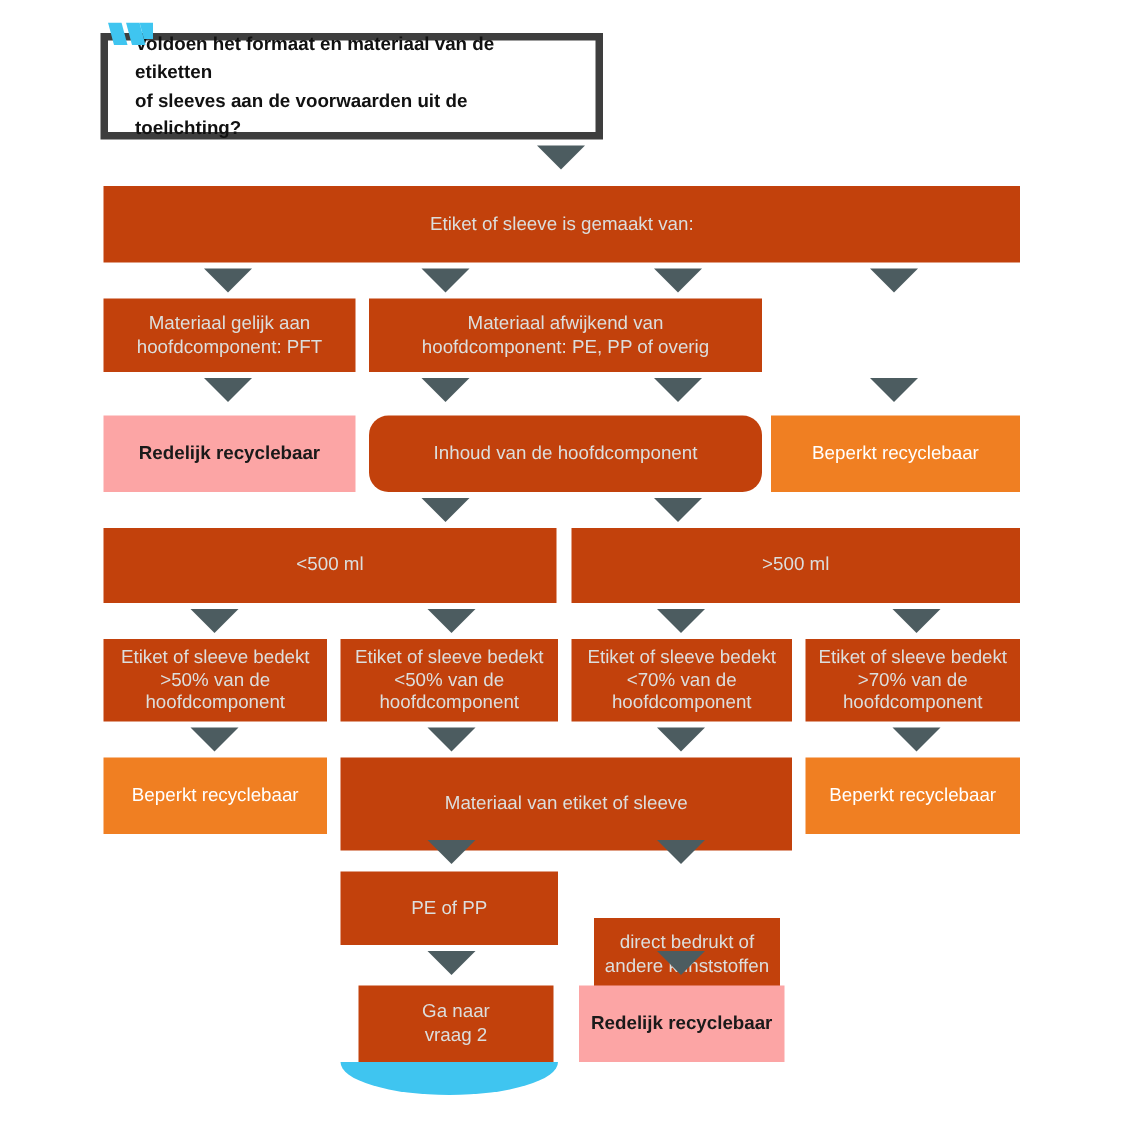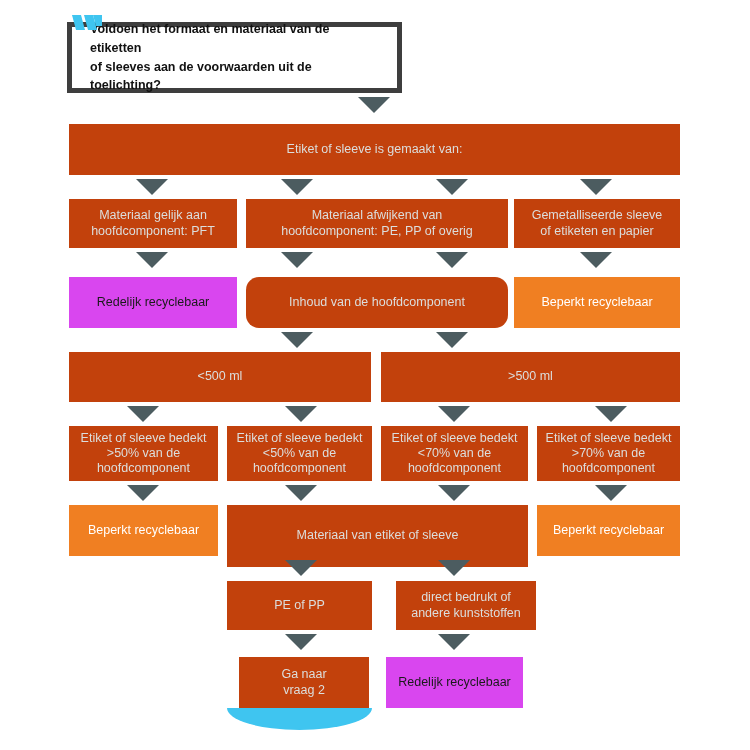--- a/index.html
+++ b/index.html
@@ -31,24 +31,24 @@
     line-height: 1.22;
     padding: 2px 6px;
     white-space: pre-line;
   }
   .node.slate {
     background: #c2410c;
     color: #dcdedd;
     font-size: 12.5px;
   }
   .node.yellow {
-    background: #d946ef;
+    background: #fca5a5;
     color: #1a1a1a;
     font-size: 12.5px;
-    font-weight: normal;
+    font-weight: bold;
     text-align: center;
   }
   .node.orange {
     background: #f07f22;
     color: #ffffff;
     font-size: 12.5px;
   }
 
   
   #question-box {
@@ -116,22 +116,20 @@
 
   <div class="arrow" style="left:136px; top:179px;"></div>
   <div class="arrow" style="left:281px; top:179px;"></div>
   <div class="arrow" style="left:436px; top:179px;"></div>
   <div class="arrow" style="left:580px; top:179px;"></div>
 
   <div class="node slate" style="left:69px; top:199px; width:168px; height:49px;">Materiaal gelijk aan
 hoofdcomponent: PFT</div>
   <div class="node slate" style="left:246px; top:199px; width:262px; height:49px;">Materiaal afwijkend van
 hoofdcomponent: PE, PP of overig</div>
-  <div class="node slate" style="left:514px; top:199px; width:166px; height:49px;">Gemetalliseerde sleeve
-of etiketen en papier</div>
 
   <div class="arrow" style="left:136px; top:252px;"></div>
   <div class="arrow" style="left:281px; top:252px;"></div>
   <div class="arrow" style="left:436px; top:252px;"></div>
   <div class="arrow" style="left:580px; top:252px;"></div>
 
   <div class="node yellow" style="left:69px; top:277px; width:168px; height:51px;">Redelijk recyclebaar</div>
   <div class="node slate" style="left:246px; top:277px; width:262px; height:51px;border-radius:13px;">Inhoud van de hoofdcomponent</div>
   <div class="node orange" style="left:514px; top:277px; width:166px; height:51px;">Beperkt recyclebaar</div>
 
@@ -165,21 +163,21 @@
   <div class="arrow" style="left:595px; top:485px;"></div>
 
   <div class="node orange" style="left:69px; top:505px; width:149px; height:51px;">Beperkt recyclebaar</div>
   <div class="node slate" style="left:227px; top:505px; width:301px; height:62px;">Materiaal van etiket of sleeve</div>
   <div class="node orange" style="left:537px; top:505px; width:143px; height:51px;">Beperkt recyclebaar</div>
 
   <div class="arrow" style="left:285px; top:560px;"></div>
   <div class="arrow" style="left:438px; top:560px;"></div>
 
   <div class="node slate" style="left:227px; top:581px; width:145px; height:49px;">PE of PP</div>
-  <div class="node slate" style="left:396px; top:581px; width:140px; height:49px;">direct bedrukt of
+  <div class="node slate" style="left:396px; top:612px; width:124px; height:49px;">direct bedrukt of
 andere kunststoffen</div>
 
   <div class="arrow" style="left:285px; top:634px;"></div>
   <div class="arrow" style="left:438px; top:634px;"></div>
 
   <div class="node slate" style="left:227px; top:657px; width:130px; height:51px;margin-left:12px;">Ga naar
 vraag 2</div>
   <div id="cyan-swoosh" style="left:227px; top:708px; width:145px; height:22px;"></div>
 
   <div class="node yellow" style="left:386px; top:657px; width:137px; height:51px;">Redelijk recyclebaar</div>

